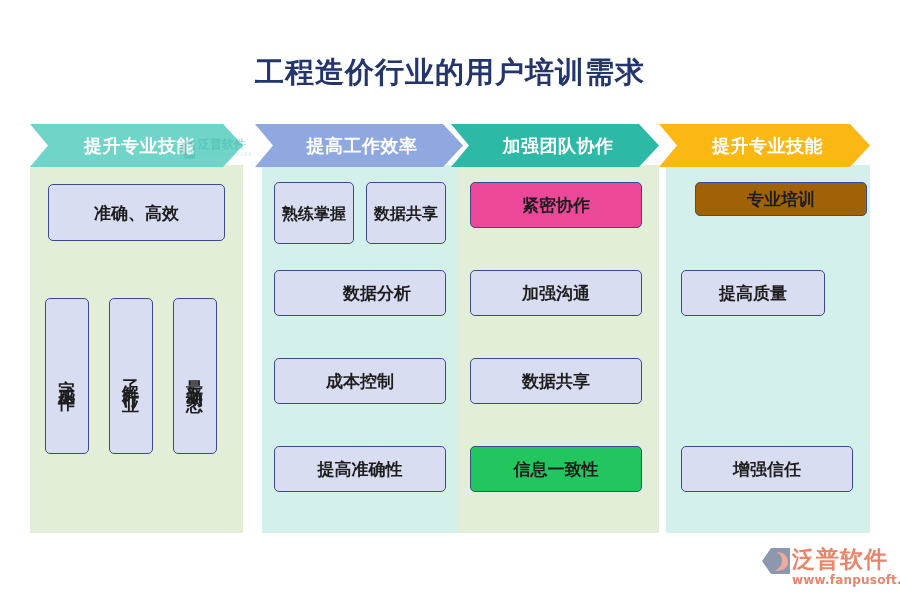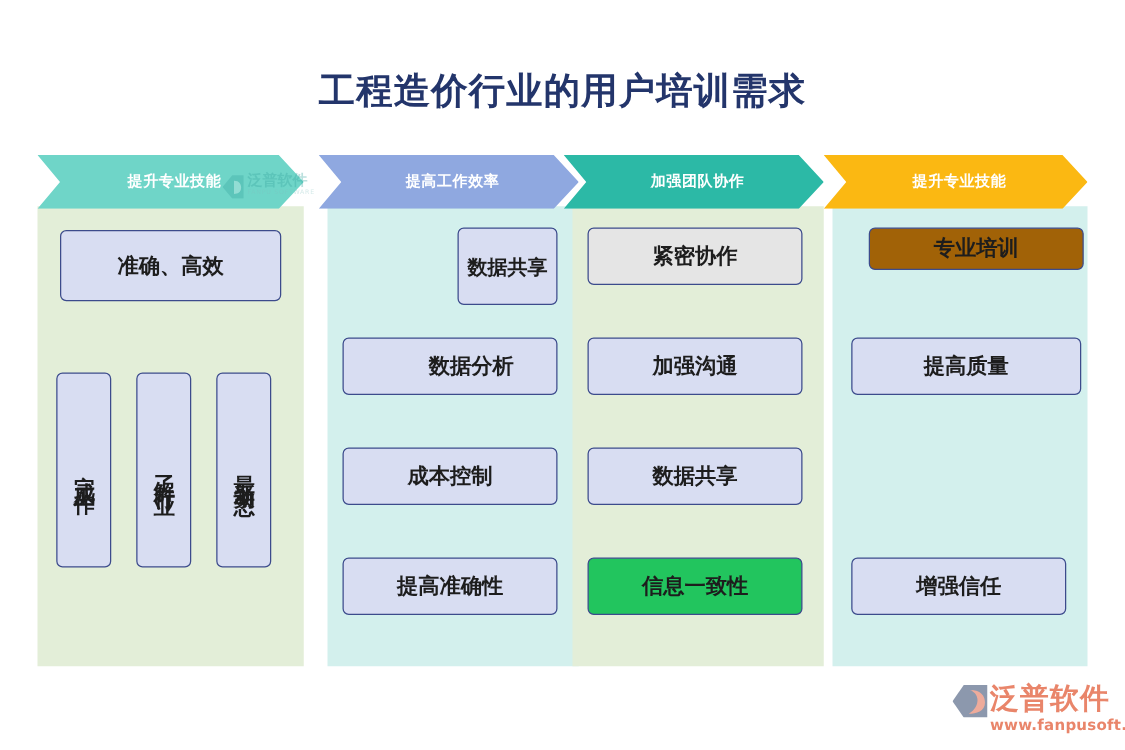--- a/index.html
+++ b/index.html
@@ -86,21 +86,21 @@
   }
   .col-header-label {
     position: absolute;
     left: 0;
     top: 0;
     width: 100%;
     height: 43px;
     display: flex;
     align-items: center;
     justify-content: center;
-    font-size: 12px;
+    font-size: 18px;
     font-weight: bold;
     color: #ffffff;
     letter-spacing: 0.5px;
     z-index: 2;
     padding-left: 6px;
     box-sizing: border-box;
   }
   .col-panel {
     position: absolute;
     left: 0;
@@ -204,20 +204,21 @@
 
   <div class="col-panel" id="panel-1" style="left: 7px; width: 201px; background: rgb(211, 240, 237);"></div>
 
   <div class="col-header">
     <svg class="col-header-shape" viewBox="0 0 208 43" preserveAspectRatio="none">
       <polygon id="hdr-shape-1" points="0,0 188,0 208,21.5 188,43 0,43 18,21.5" fill="#8fa8e0"></polygon>
     </svg>
     <div class="col-header-label">提高工作效率</div>
   </div>
 
+  <div class="node two-line" style="left: 19px; top: 58px; width: 80px; height: 62px; background: rgb(216, 221, 242); border-color: rgb(60, 75, 140); color: rgb(29, 29, 29);">熟练掌握</div>
 
   <div class="node two-line" style="left: 111px; top: 58px; width: 80px; height: 62px; background: rgb(216, 221, 242); border-color: rgb(60, 75, 140); color: rgb(29, 29, 29);">数据共享</div>
 
   <div class="node" style="left: 19px; top: 146px; width: 172px; height: 46px; background: rgb(216, 221, 242); border-color: rgb(60, 75, 140); color: rgb(29, 29, 29); padding-left: 34px;">数据分析</div>
 
   <div class="node" style="left: 19px; top: 234px; width: 172px; height: 46px; background: rgb(216, 221, 242); border-color: rgb(60, 75, 140); color: rgb(29, 29, 29);">成本控制</div>
 
   <div class="node" style="left: 19px; top: 322px; width: 172px; height: 46px; background: rgb(216, 221, 242); border-color: rgb(60, 75, 140); color: rgb(29, 29, 29);">提高准确性</div>
 </div>
 
@@ -225,21 +226,21 @@
 
   <div class="col-panel" id="panel-2" style="left: 7px; width: 201px; background: rgb(227, 238, 216);"></div>
 
   <div class="col-header">
     <svg class="col-header-shape" viewBox="0 0 208 43" preserveAspectRatio="none">
       <polygon id="hdr-shape-2" points="0,0 188,0 208,21.5 188,43 0,43 18,21.5" fill="#2cb9a6"></polygon>
     </svg>
     <div class="col-header-label">加强团队协作</div>
   </div>
 
-  <div class="node" style="left: 19px; top: 58px; width: 172px; height: 46px; background: #e5e5e5; border-color: rgb(60, 75, 140); color: rgb(29, 29, 29);">紧密协作</div>
+  <div class="node" style="left: 19px; top: 58px; width: 172px; height: 46px; background: #ec4899; border-color: rgb(60, 75, 140); color: rgb(29, 29, 29);">紧密协作</div>
 
   <div class="node" style="left: 19px; top: 146px; width: 172px; height: 46px; background: rgb(216, 221, 242); border-color: rgb(60, 75, 140); color: rgb(29, 29, 29);">加强沟通</div>
 
   <div class="node" style="left: 19px; top: 234px; width: 172px; height: 46px; background: rgb(216, 221, 242); border-color: rgb(60, 75, 140); color: rgb(29, 29, 29);">数据共享</div>
 
   <div class="node" style="left: 19px; top: 322px; width: 172px; height: 46px; background: #22c55e; border-color: rgb(60, 75, 140); color: rgb(29, 29, 29);">信息一致性</div>
 </div>
 
 <div class="column" id="col-3" style="left:659px; width:211px;">
 
@@ -247,21 +248,21 @@
 
   <div class="col-header">
     <svg class="col-header-shape" viewBox="0 0 211 43" preserveAspectRatio="none">
       <polygon id="hdr-shape-3" points="0,0 191,0 211,21.5 191,43 0,43 18,21.5" fill="#fbb812"></polygon>
     </svg>
     <div class="col-header-label">提升专业技能</div>
   </div>
 
   <div class="node" style="left: 36px; top: 58px; width: 172px; height: 34px; background: #a16207; border-color: rgb(60, 75, 140); color: rgb(29, 29, 29);">专业培训</div>
 
-  <div class="node" style="left: 22px; top: 146px; width: 184px; height: 46px; background: rgb(216, 221, 242); border-color: rgb(60, 75, 140); color: rgb(29, 29, 29);">提高质量</div>
+  <div class="node" style="left: 22px; top: 146px; width: 144px; height: 46px; background: rgb(216, 221, 242); border-color: rgb(60, 75, 140); color: rgb(29, 29, 29);">提高质量</div>
 
 
   <div class="node" style="left: 22px; top: 322px; width: 172px; height: 46px; background: rgb(216, 221, 242); border-color: rgb(60, 75, 140); color: rgb(29, 29, 29);">增强信任</div>
 </div>
 
 <div class="watermark">
   <svg class="wm-mark" viewBox="0 0 24 26">
     <path d="M11 0 L24 0 L24 26 L11 26 L0 13 Z" fill="#3aa7a0"></path>
     <path d="M13 6 C19 6 21 10 21 14 C21 19 17 21 13 21 L13 6 Z" fill="#ffffff" opacity="0.8"></path>
   </svg>

